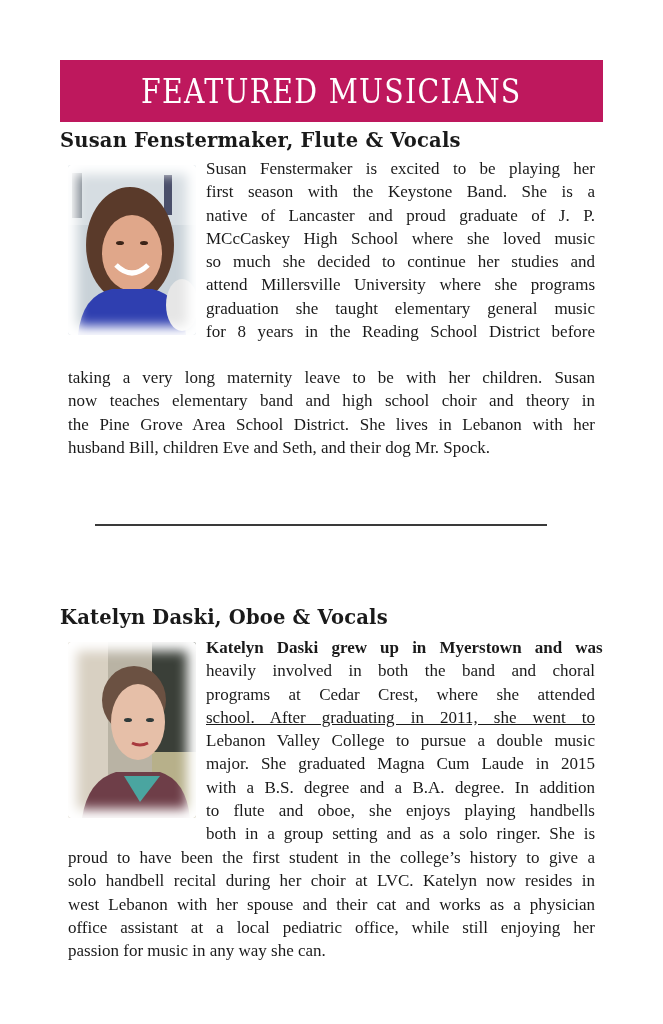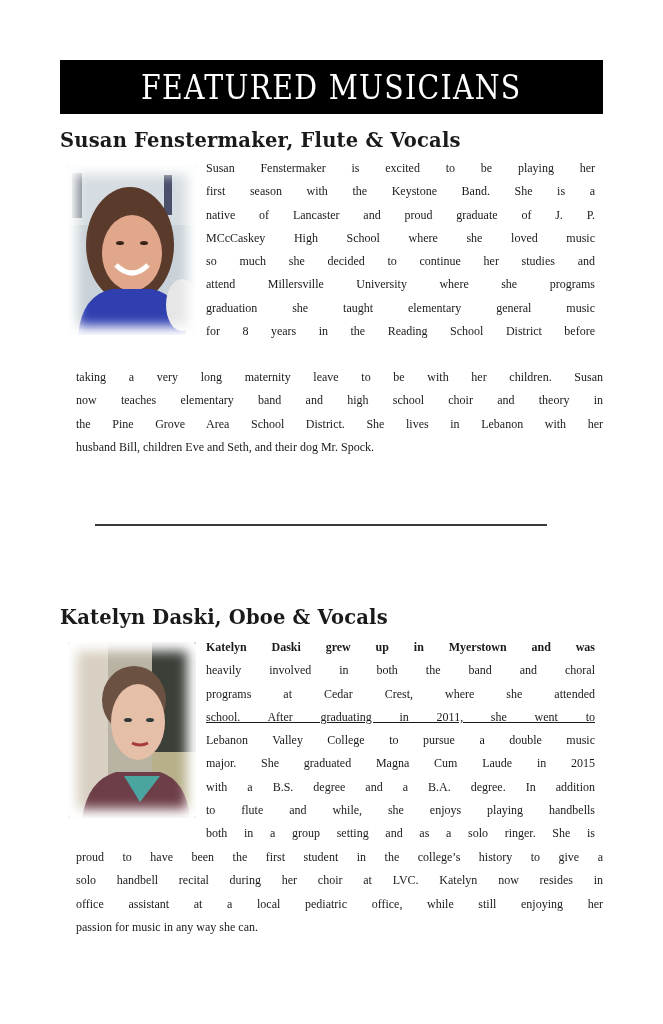--- a/index.html
+++ b/index.html
@@ -1,31 +1,31 @@
 <!DOCTYPE html>
 <html><head>
 <meta charset="utf-8">
 <style>
   html, body { margin:0; padding:0; background:#ffffff; }
   body { width:663px; height:1024px; position:relative; overflow:hidden;
          font-family:"Liberation Serif","DejaVu Serif",serif; color:#1a1a1a; }
-  .banner { position:absolute; left:60px; top:60px; width:543px; height:54px;
-            background:#000000; display:flex; align-items:center; justify-content:center; }
+  .banner { position:absolute; left:60px; top:60px; width:543px; height:62px;
+            background:#be185d; display:flex; align-items:center; justify-content:center; }
   .banner-title { color:#ffffff; font-family:"DejaVu Serif","Liberation Serif",serif;
                   font-size:33px; letter-spacing:1.5px; transform:scaleX(0.86); white-space:nowrap; }
   .musician-heading { position:absolute; left:60px; font-family:"DejaVu Serif","Liberation Serif",serif;
                       font-size:21px; font-weight:bold; color:#1a1a1a; letter-spacing:0.2px;
                       transform-origin:left center; transform:scaleX(0.93); white-space:nowrap; }
   .photo { position:absolute; left:68px; width:128px; overflow:hidden; border-radius:3px;
            box-shadow: inset 0 0 14px 10px #ffffff; }
   .photo svg { display:block; }
   .photo::after { content:""; position:absolute; inset:0; box-shadow: inset 0 0 12px 9px #ffffff; pointer-events:none; }
-  .bio { position:absolute; font-size:12px; line-height:23.3px; text-align:justify; }
+  .bio { position:absolute; font-size:17px; line-height:23.3px; text-align:justify; }
   .bio-wrap { left:206px; width:389px; }
-  .bio-full { left:76px; width:527px; }
+  .bio-full { left:68px; width:527px; }
   .divider { position:absolute; left:95px; top:524px; width:452px; height:2px; background:#3a3a3a; }
   .line { display:block; text-align:justify; text-align-last:justify; white-space:nowrap; }
   .line.last { text-align-last:left; }
 </style>
 </head>
 <body>
 
 <div class="banner">
   <span class="banner-title">FEATURED MUSICIANS</span>
 </div>
@@ -86,21 +86,22 @@
 </div>
 
 <div class="bio bio-wrap" style="top:636px;">
   <span class="line" style="display: block; word-spacing: 8.87277px; font-weight: bold;">Katelyn Daski grew up in Myerstown and was</span>
   <span class="line" style="display: block; word-spacing: 10.6897px;">heavily involved in both the band and choral</span>
   <span class="line" style="display: block; word-spacing: 12.3151px;">programs at Cedar Crest, where she attended</span>
   <span class="line" style="display: block; word-spacing: 9.06641px; text-decoration: underline;">school.  After graduating in 2011, she went to</span>
   <span class="line" style="display: block; word-spacing: 5.5692px;">Lebanon Valley College to pursue a double music</span>
   <span class="line" style="display: block; word-spacing: 5.25977px;">major.  She graduated Magna Cum Laude in 2015</span>
   <span class="line" style="display: block; word-spacing: 4.30781px;">with a B.S. degree and a B.A. degree.  In addition</span>
-  <span class="line" style="display: block; word-spacing: 8.38393px;">to flute and while, she enjoys playing handbells</span>
+  <span class="line" style="display: block; word-spacing: 8.38393px;">to flute and oboe, she enjoys playing handbells</span>
   <span class="line" style="display: block; word-spacing: 3.26042px;">both in a group setting and as a solo ringer.  She is</span>
 </div>
 <div class="bio bio-full" style="top:846px;">
   <span class="line" style="display: block; word-spacing: 3.81851px;">proud to have been the first student in the college’s history to give a</span>
   <span class="line" style="display: block; word-spacing: 3.82292px;">solo handbell recital during her choir at LVC.  Katelyn now resides in</span>
+  <span class="line" style="display: block; word-spacing: 3.52734px;">west Lebanon with her spouse and their cat and works as a physician</span>
   <span class="line" style="display: block; word-spacing: 7.18281px;">office assistant at a local pediatric office, while still enjoying her</span>
   <span class="line last">passion for music in any way she can.</span>
 </div>
 
 </body></html>

